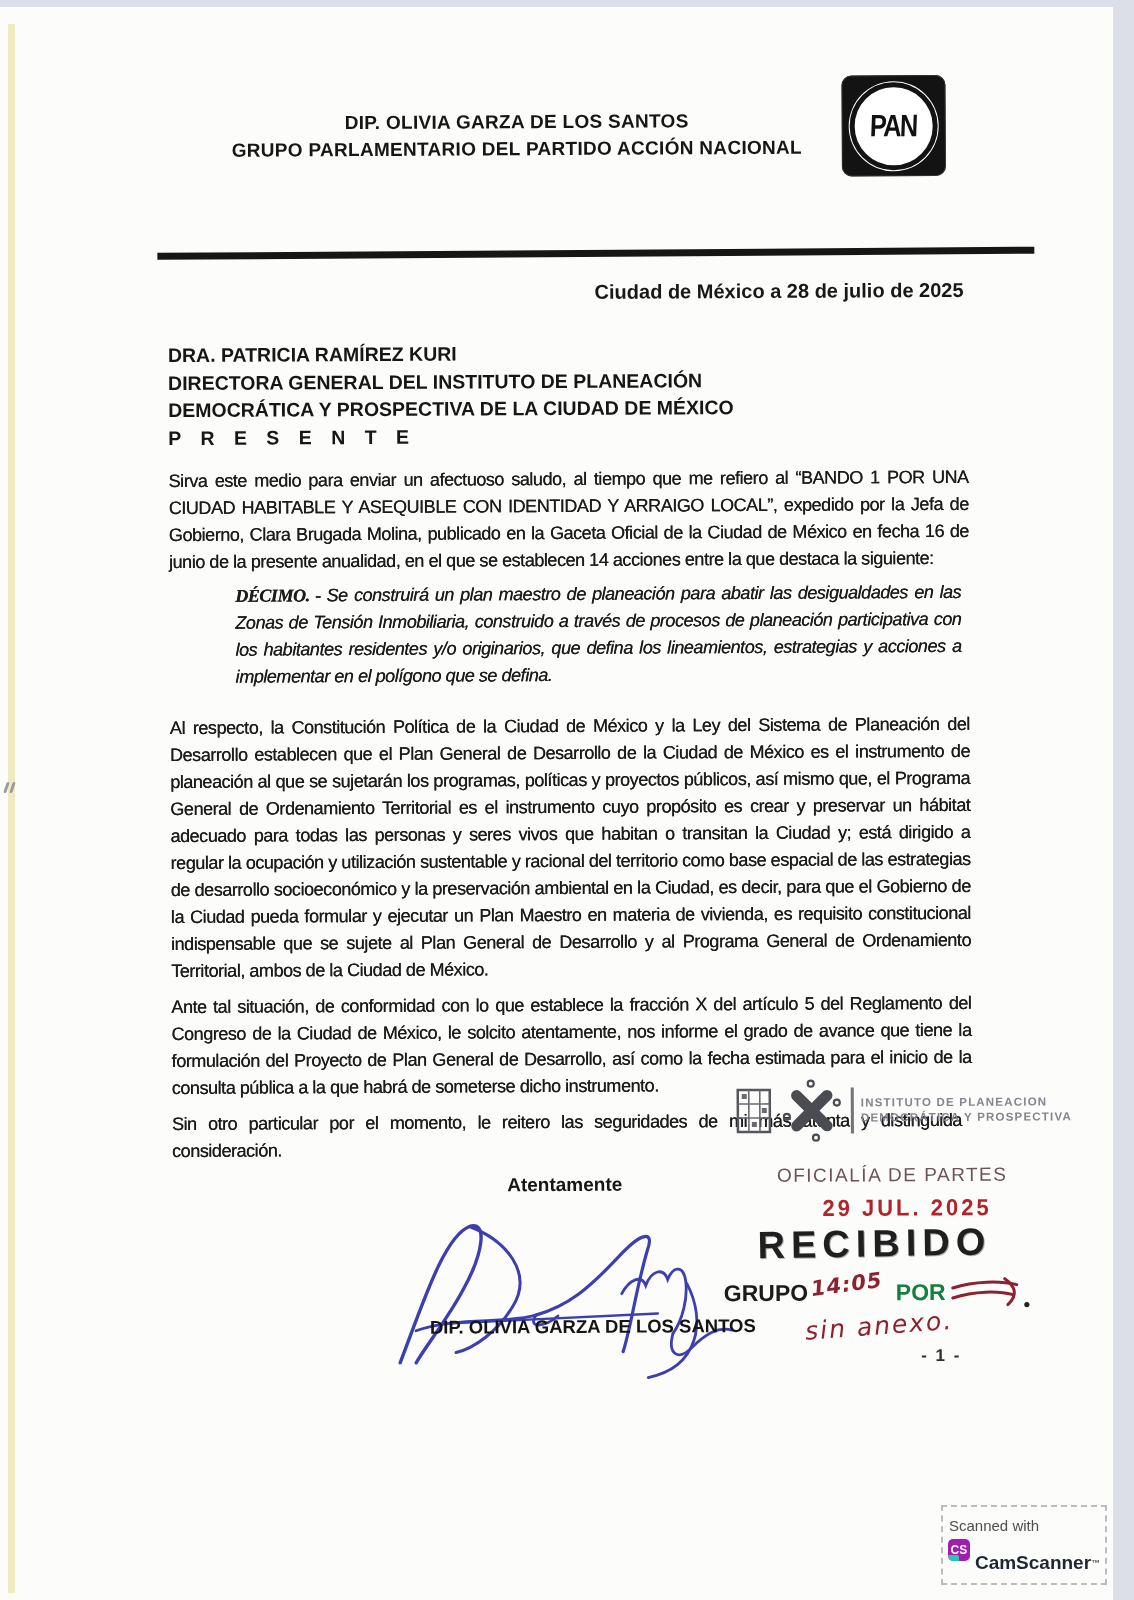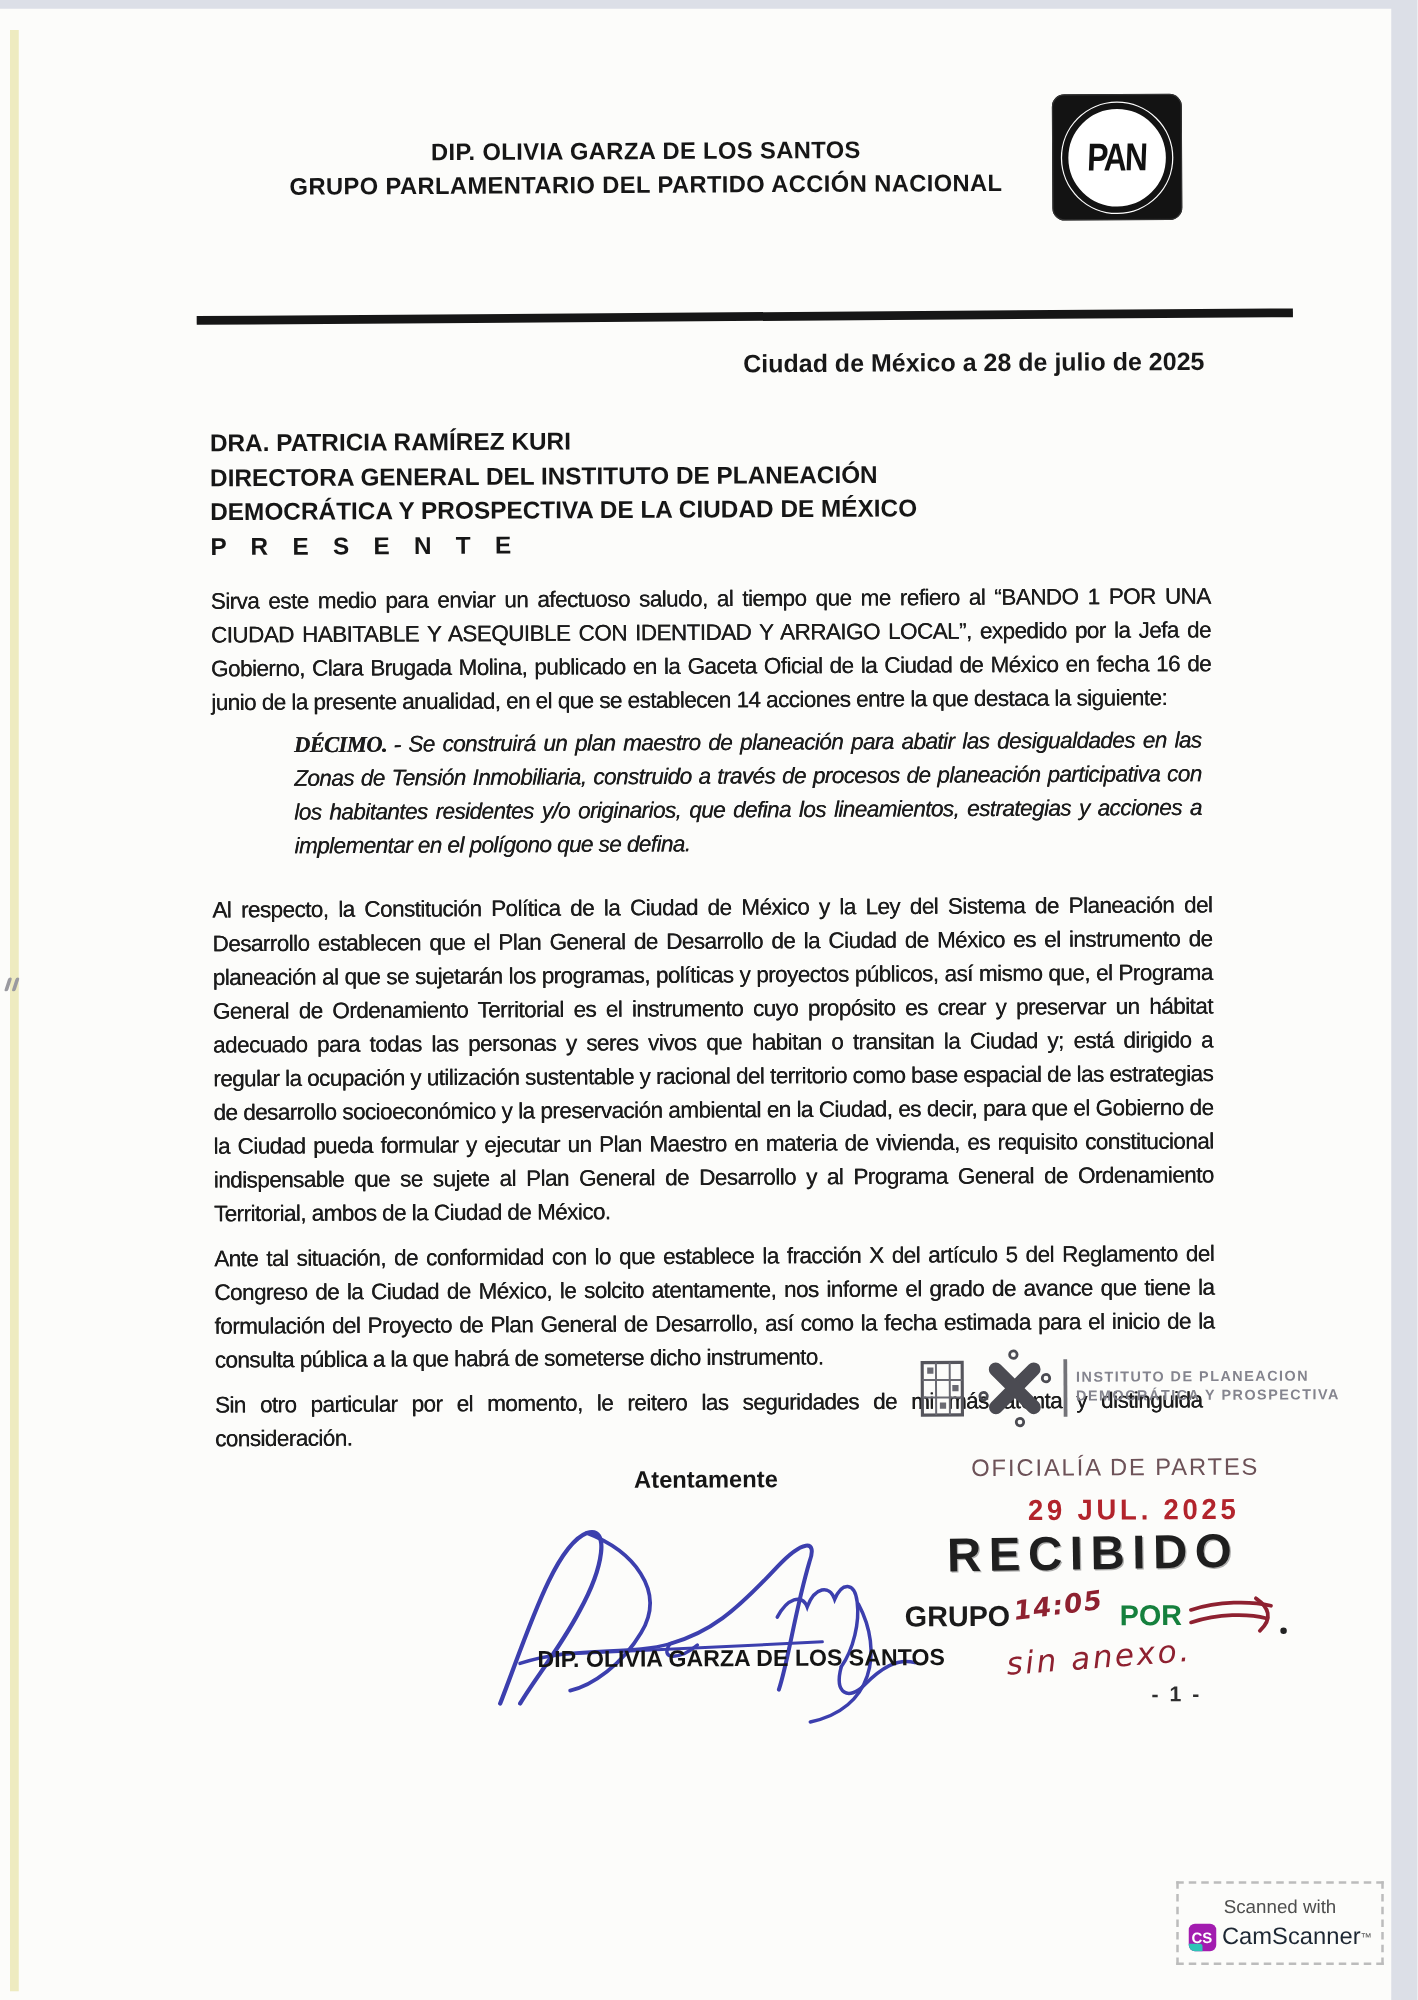--- a/index.html
+++ b/index.html
@@ -68,28 +68,28 @@
             transform:rotate(-7deg);letter-spacing:1px;}
   .por{position:absolute;left:893px;top:1281px;font-weight:bold;font-size:23px;color:#15803d;}
   .por-scribble{position:absolute;left:946px;top:1276px;}
   .sin-anexo{position:absolute;left:802px;top:1313px;color:var(--handwriting_red,#8e2130);
              font-family:"DejaVu Sans",sans-serif;font-style:italic;font-size:25px;
              transform:rotate(-4deg);letter-spacing:2px;white-space:nowrap;}
   .pagenum{position:absolute;left:918px;top:1348px;font-size:17px;font-weight:bold;color:#2e2e2e;letter-spacing:2px;}
 
   
   .cs-badge{position:absolute;left:941px;top:1505px;width:150px;padding:10px 6px 9px 6px;
-            border:2px dashed #bcbcbc;background:#fcfcfa;text-align:center;}
+            border:2px dashed #bcbcbc;background:#fcfcfa;}
   .cs-line1{font-size:15px;color:#4e4e4e;}
   .cs-row{display:flex;align-items:flex-start;justify-content:center;gap:5px;margin-top:5px;}
   .cs-icon{width:22px;height:22px;background:#a21caf;border-radius:5px;color:#fff;font-weight:bold;font-size:12px;
            display:flex;align-items:center;justify-content:center;position:relative;flex:none;}
   .cs-icon::after{content:"";position:absolute;left:0;bottom:0;width:11px;height:6px;
                   background:var(--camscanner_teal,#2ec4b6);border-radius:0 2px 0 5px;}
-  .cs-brand{font-size:19px;font-weight:normal;color:#1d2733;line-height:22px;}
+  .cs-brand{font-size:19px;font-weight:bold;color:#1d2733;line-height:22px;margin-top:13px;}
   .cs-tm{font-size:9px;color:#555;vertical-align:top;}
 </style>
 </head>
 <body>
 
 <div class="sheet"></div>
 <div class="yellow-edge"></div>
 <div class="artifact-mark">
     <i></i>
     <i></i>

